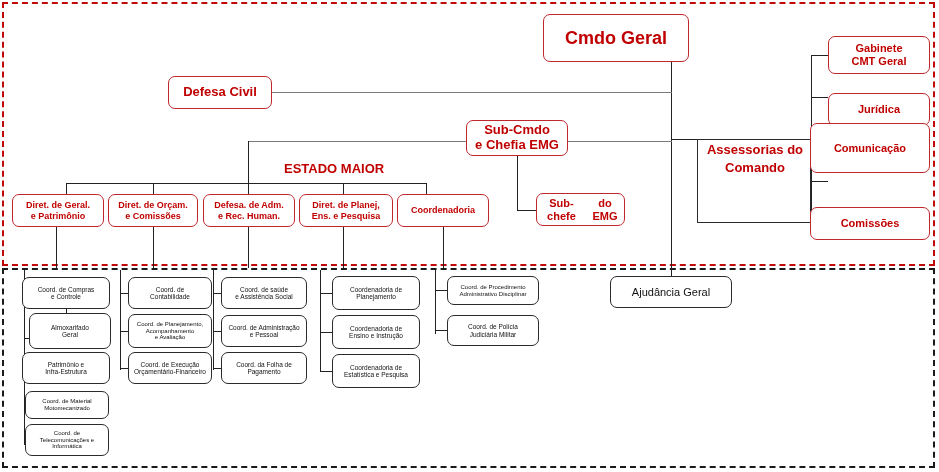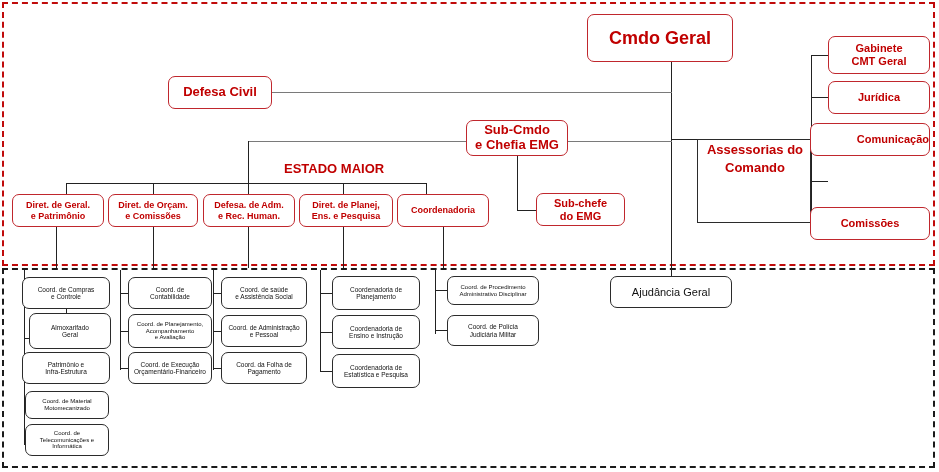--- a/index.html
+++ b/index.html
@@ -77,53 +77,53 @@
   <div class="ln h blk" style="left:671px;top:139px;width:27px;"></div>
   <div class="plain-rect" style="left:697px;top:139px;width:114px;height:84px;"></div>
 
   <div class="ln v blk" style="left:811px;top:55px;height:168px;"></div>
   <div class="ln h blk" style="left:811px;top:55px;width:17px;"></div>
   <div class="ln h blk" style="left:811px;top:97px;width:17px;"></div>
   <div class="ln h blk" style="left:811px;top:139px;width:17px;"></div>
   <div class="ln h blk" style="left:811px;top:181px;width:17px;"></div>
   <div class="ln h blk" style="left:811px;top:223px;width:17px;"></div>
 
-  <div class="box red-box t-xl" style="left:543px;top:14px;width:146px;height:48px;margin-left:44px;">
+  <div class="box red-box t-xl" style="left:543px;top:14px;width:146px;height:48px;">
     <span>Cmdo Geral</span>
   </div>
 
   <div class="box red-box t-lg" style="left:168px;top:76px;width:104px;height:33px;text-align:right;">
     <span>Defesa Civil</span>
   </div>
 
   <div class="box red-box t-lg" style="left:466px;top:120px;width:102px;height:36px;flex-direction:column;">
     <span>Sub-Cmdo</span>
     <span>e Chefia EMG</span>
   </div>
 
-  <div class="box red-box t-md" style="left:536px;top:193px;width:89px;height:33px;flex-direction:column;">
+  <div class="box red-box t-md" style="left:536px;top:193px;width:89px;height:33px;flex-direction:row;">
     <span>Sub-chefe</span>
     <span>do EMG</span>
   </div>
 
   <div class="label t-lg" style="left:284px;top:161px;">ESTADO MAIOR</div>
 
   <div class="label t-lg" style="left:703px;top:141px;width:104px;text-align:center;line-height:1.35;">
     <span>Assessorias</span>
     <span>do Comando</span>
   </div>
 
   <div class="box red-box t-md" style="left:828px;top:36px;width:102px;height:38px;flex-direction:column;">
     <span>Gabinete</span>
     <span>CMT Geral</span>
   </div>
-  <div class="box red-box t-md" style="left:828px;top:81px;width:102px;height:33px;">
+  <div class="box red-box t-md" style="left:828px;top:93px;width:102px;height:33px;">
     <span>Jurídica</span>
   </div>
-  <div class="box red-box t-md" style="left:810px;top:123px;width:120px;height:33px;justify-content:flex-end;">
+  <div class="box red-box t-md" style="left:810px;top:123px;width:120px;height:50px;">
     <span>Comunicação</span>
   </div>
   <div class="box red-box t-md" style="left:810px;top:207px;width:120px;height:33px;">
     <span>Comissões</span>
   </div>
 
   <div class="box red-box t-sm" style="left:12px;top:194px;width:92px;height:33px;flex-direction:column;">
     <span>Diret. de Geral.</span>
     <span>e Patrimônio</span>
   </div>

